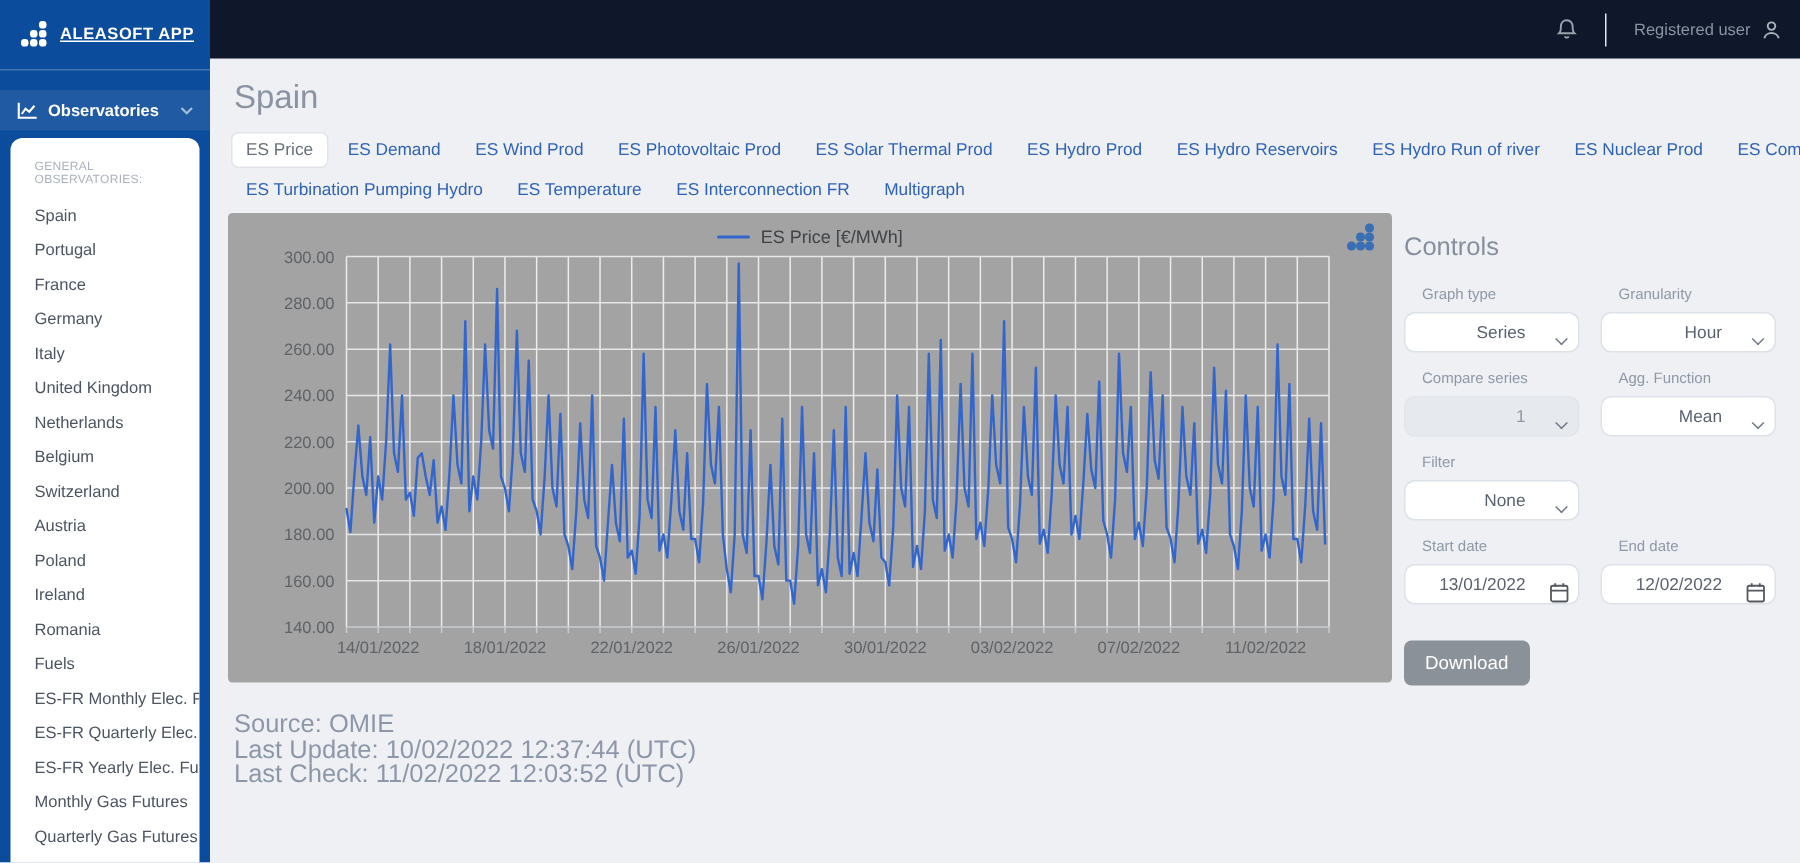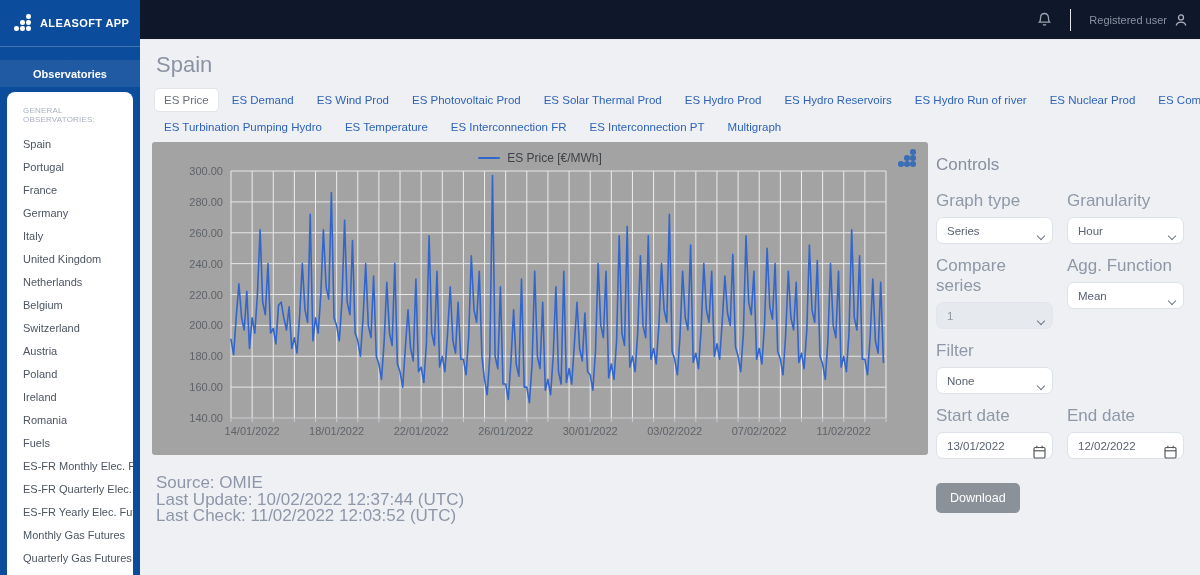--- a/index.html
+++ b/index.html
@@ -5,27 +5,27 @@
   * { box-sizing: border-box; margin: 0; padding: 0; }
   html,body { width:1200px; height:575px; overflow:hidden; }
   body {
     font-family: "Liberation Sans", "DejaVu Sans", sans-serif;
     background:#eef0f4; position:relative; font-size:12px;
   }
   
   .sidebar { position:absolute; left:0; top:0; width:140px; height:575px; background:#0c4c9c; z-index:5; }
   .logo-row { height:47px; display:flex; align-items:center; gap:8px; padding-left:14px;
               border-bottom:1px solid rgba(255,255,255,.22); }
-  .logo-text { color:#fff; font-weight:bold; font-size:11px; letter-spacing:.4px; }
+  .logo-text { color:#fff; font-weight:bold; font-size:11px; letter-spacing:.4px;text-decoration:underline; }
   .dots { display:grid; grid-template-columns:repeat(3,6px); grid-auto-rows:6px; }
   .dots i { display:block; border-radius:50%; }
   .dots.white i.on { background:#fff; width:4.5px; height:4.5px; }
   .dots.blue  i.on { background:#3a6fb5; width:5.5px; height:5.5px; }
   .obs-row { margin-top:13px; height:27px; display:flex; align-items:center; gap:7px;
-             padding:0 11px; background:rgba(255,255,255,.08); cursor:pointer;flex-direction:column; }
+             padding:0 11px; background:rgba(255,255,255,.08); cursor:pointer; }
   .obs-label { color:#fff; font-size:11px; font-weight:bold; flex:1; }
   .side-panel { position:absolute; left:7px; top:92px; width:126px; height:520px;
                 background:#fff; border-radius:8px; overflow:hidden; }
   .section-label { padding:14px 0 9px 16px; font-size:8px; color:#a9b0bf; letter-spacing:.2px; }
   .side-item { height:23px; line-height:23px; padding-left:16px; font-size:11px; color:#4c5561;
                white-space:nowrap; overflow:hidden; cursor:pointer; }
   
   .topbar { position:absolute; left:140px; top:0; width:1064px; height:40px; background:#0f172a;
             border-bottom:1px solid #e8eaef; display:flex; align-items:center; z-index:4; }
   .topbar-right { margin-left:auto; display:flex; align-items:center; gap:18px; padding-right:16px; }
@@ -47,26 +47,26 @@
             align-items:center; gap:7px; font-size:12px; color:#3f4347; }
   .legend-line { width:22px; height:2.5px; border-radius:1px; background:#3366cc; display:inline-block; }
   .mini-logo { position:absolute; right:12px; top:7px; }
   
   .source { position:absolute; left:156px; top:475px; font-size:17px; color:#8e97a9; line-height:16.5px; }
   
   .controls { position:absolute; left:936px; top:155px; width:250px; }
   .controls-title { font-size:17px; color:#868f9e; margin-bottom:4px; }
   .ctrl-grid { display:grid; grid-template-columns:117px 117px; column-gap:14px; }
   .field { }
-  .field label { display:block; font-size:17px; color:#8f98a7; margin:12px 0 6px; }
+  .field label { display:block; font-size:10px; color:#8f98a7; margin:12px 12px 6px; }
   .sel-wrap, .date-wrap { position:relative; }
   select, .date-input {
     width:100%; height:27px; border:1px solid #dde1e8; border-radius:7px; background:#fff;
     font-family:inherit; font-size:11.5px; color:#5a6270; padding:0 35px 0 10px;
-    appearance:none; -webkit-appearance:none; outline:none;
+    appearance:none; -webkit-appearance:none; outline:none;text-align:right;
   }
   select:disabled { background:#e4e7ec; color:#6a7280; }
   .chev { position:absolute; right:9px; top:9px; width:6px; height:6px; pointer-events:none;
           border-right:1.5px solid #707885; border-bottom:1.5px solid #707885; transform:rotate(45deg); }
   .cal { position:absolute; right:7px; top:6.5px; pointer-events:none; }
   .download-btn { grid-column:1 / 3; justify-self:start; margin-top:24px; background:#8a9198;
                   color:#fff; font-size:12.5px; font-family:inherit; border:none; border-radius:5px;
                   padding:8px 14px; cursor:pointer; }
   .span1 { grid-column:1 / 2; }
 </style>
@@ -159,21 +159,20 @@
       <span class="tab">ES Hydro Reservoirs</span>
       <span class="tab">ES Hydro Run of river</span>
       <span class="tab">ES Nuclear Prod</span>
       <span class="tab">ES Combined Cycles</span>
     </div>
   <div class="tab-row">
 
   <span class="tab">ES Turbination Pumping Hydro</span>
       <span class="tab">ES Temperature</span>
       <span class="tab">ES Interconnection FR</span>
-      <span class="tab">ES Interconnection PT</span>
       <span class="tab">Multigraph</span>
     </div>
 </div>
 
 <div class="chart-panel">
   <div class="legend">
     <span class="legend-line"></span>
     <span>ES Price [€/MWh]</span>
   </div>
   <span class="mini-logo dots blue">

